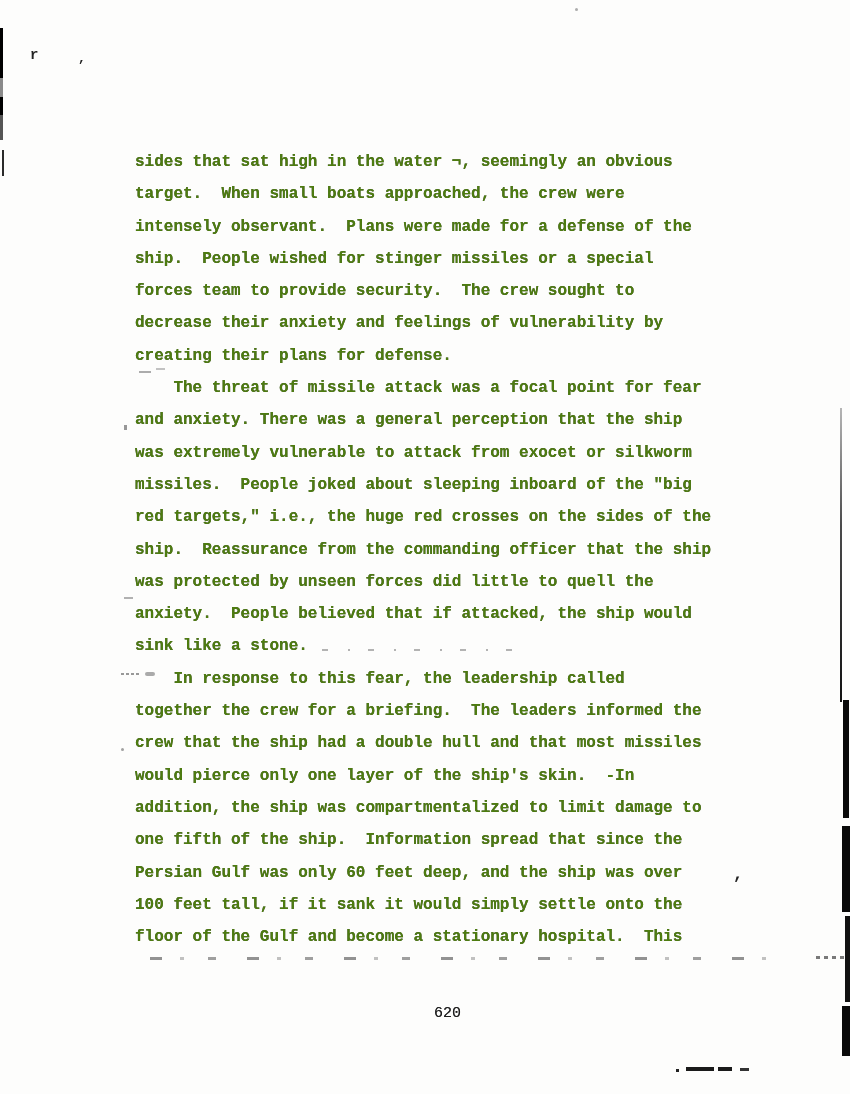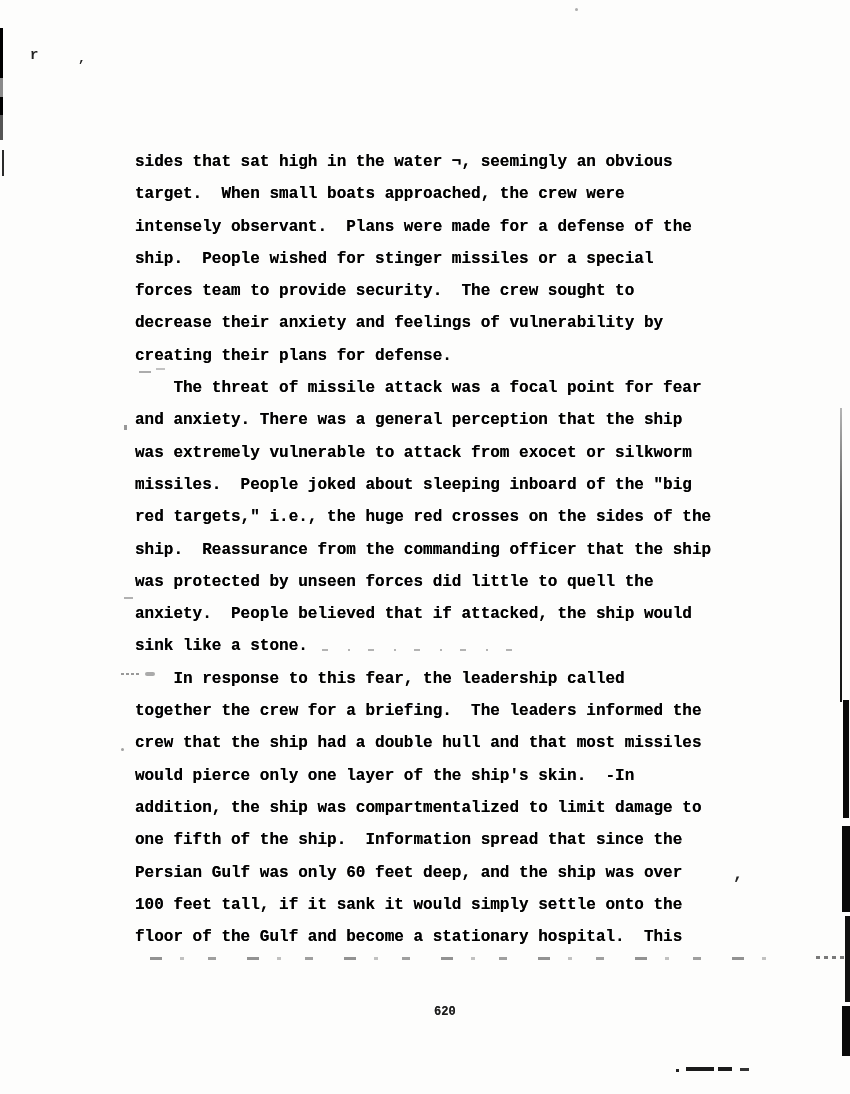--- a/index.html
+++ b/index.html
@@ -7,28 +7,28 @@
     position:relative;
     width:850px; height:1094px;
     background:#fdfdfc;
     overflow:hidden;
     font-family:"Liberation Mono", monospace;
   }
   
   .text-block {
     position:absolute; left:135px; top:146px;
     font-size:16px; line-height:32.3px;
-    font-weight:700; color:#000000;
+    font-weight:700; color:#4d7c0f;
     white-space:pre;
     text-shadow:0 0 0.5px rgba(20,20,20,0.75);
   }
   .line { height:32.3px; }
   .page-number {
     position:absolute; left:434px; top:1005px;
-    font-size:12px; font-weight:700; color:#1c1c1c;
+    font-size:15px; font-weight:400; color:#1c1c1c;
     text-shadow:0 0 0.5px rgba(20,20,20,0.7);
     text-align:right;
   }
   
   .stray {
     position:absolute; font-weight:700; color:#222;
     font-size:14px; line-height:14px;
   }
   .stray.tl-r   { left:30px;  top:48px; }
   .stray.tl-c   { left:78px;  top:52px; font-size:13px; }

